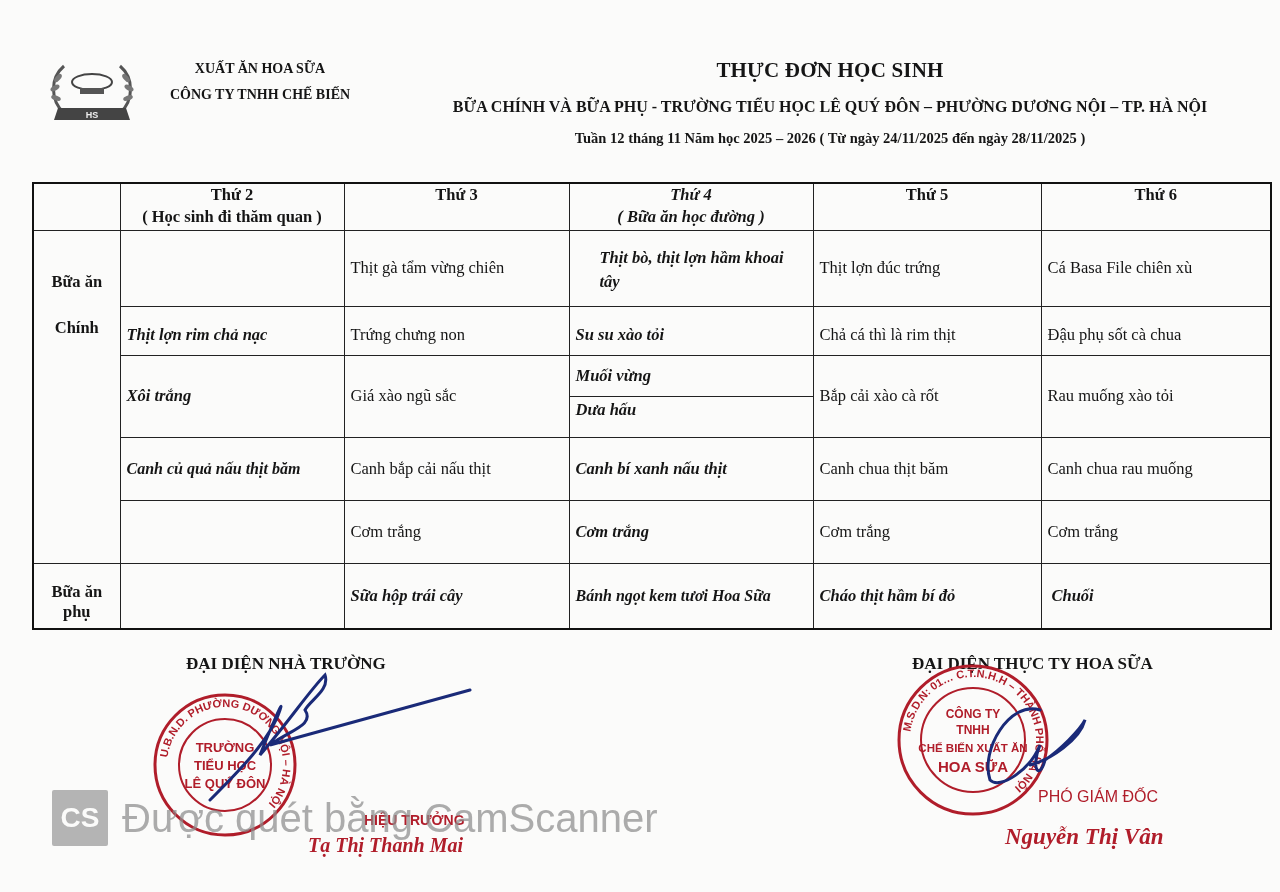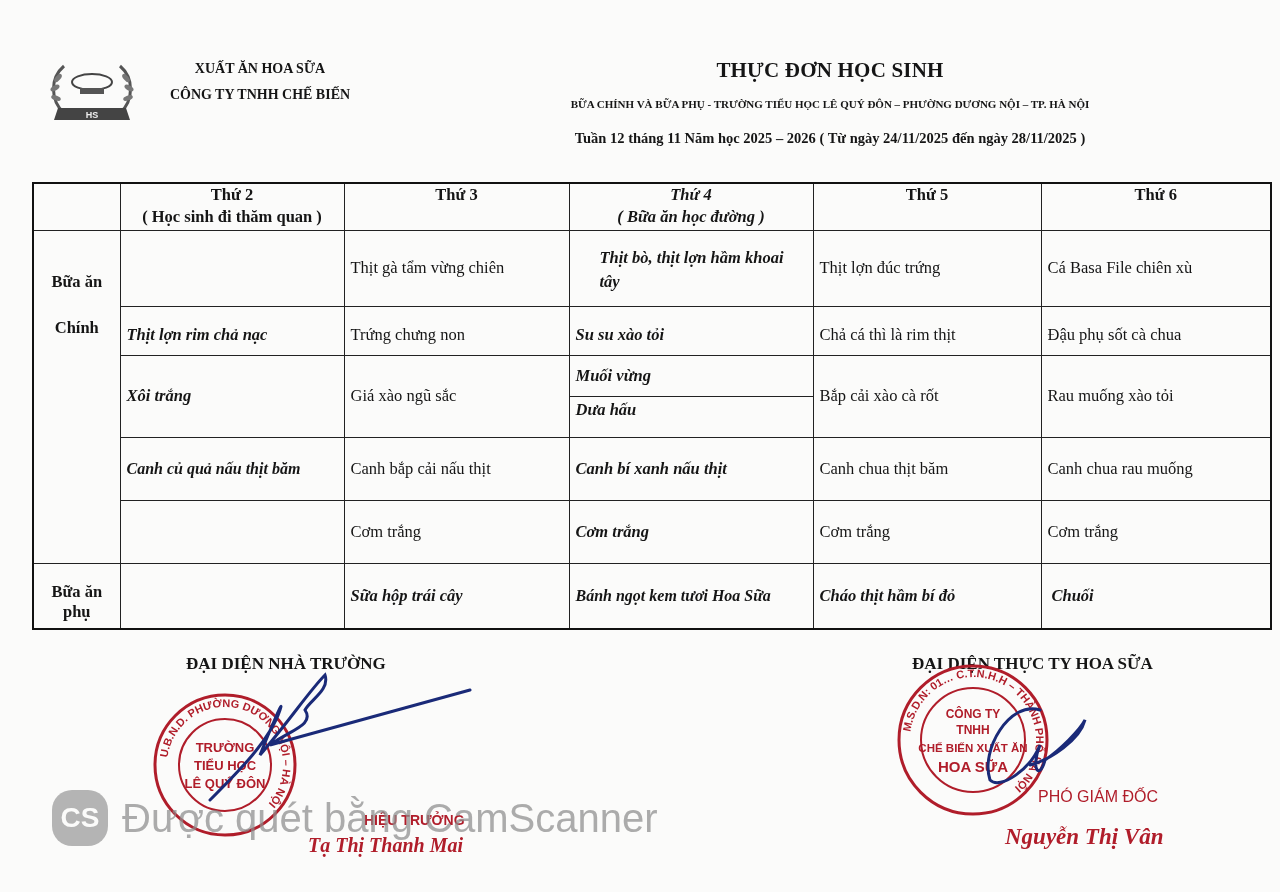--- a/index.html
+++ b/index.html
@@ -7,21 +7,21 @@
     width:1280px; height:892px; overflow:hidden; position:relative;
     background:#fbfbfa;
     font-family:"Liberation Serif", "DejaVu Serif", serif;
     color:#151515;
   }
   .abs { position:absolute; }
   
   .logo { left:44px; top:58px; width:96px; height:70px; }
   .company { left:150px; top:56px; width:220px; text-align:center; font-weight:bold; font-size:14px; line-height:26px; }
   .title { left:380px; top:58px; width:900px; text-align:center; font-weight:bold; font-size:21px; letter-spacing:0.2px; }
-  .subtitle { left:380px; top:98px; width:900px; text-align:center; font-weight:bold; font-size:11px; }
+  .subtitle { left:380px; top:98px; width:900px; text-align:center; font-weight:bold; font-size:16px; }
   .week { left:380px; top:130px; width:900px; text-align:center; font-weight:bold; font-size:14.5px; }
 
   
   table.menu {
     position:absolute; left:32px; top:182px; width:1238px;
     border-collapse:collapse; table-layout:fixed;
     border:2.5px solid #111;
   }
   table.menu td, table.menu th {
     border:1.2px solid #222; padding:0 6px; font-size:16.5px; vertical-align:middle;
@@ -40,21 +40,21 @@
   .role-left { left:348px; top:812px; font-family:"Liberation Sans", sans-serif; font-size:14px; color:#b01d2a; font-weight:bold;padding-left:16px; }
   .name-left { left:308px; top:834px; font-style:italic; font-size:20px; color:#b01d2a; font-family:"Liberation Serif", serif; font-weight:bold;}
   .role-right { left:1038px; top:788px; font-family:"Liberation Sans", sans-serif; font-size:16px; color:#b01d2a; }
   .name-right { left:1005px; top:812px; font-style:italic; font-size:23px; color:#b01d2a; font-weight:bold;margin-top:12px; }
 
   .watermark {
     left:52px; top:790px; display:flex; align-items:center; gap:14px;
     color:rgba(140,140,140,0.72); font-family:"Liberation Sans", sans-serif; font-size:40px;
   }
   .cs-badge {
-    width:56px; height:56px; border-radius:20px; background:rgba(150,150,150,0.7);
+    width:56px; height:56px; border-radius:2px; background:rgba(150,150,150,0.7);
     color:#fbfbfa; font-weight:bold; font-size:28px; display:flex; align-items:center; justify-content:center;
   }
   svg text { font-family:"Liberation Sans", sans-serif; }
 </style>
 </head>
 <body>
 
 <div class="abs logo">
   <svg width="96" height="70" viewBox="0 0 96 70">
     <g fill="none" stroke="#555" stroke-width="3">

